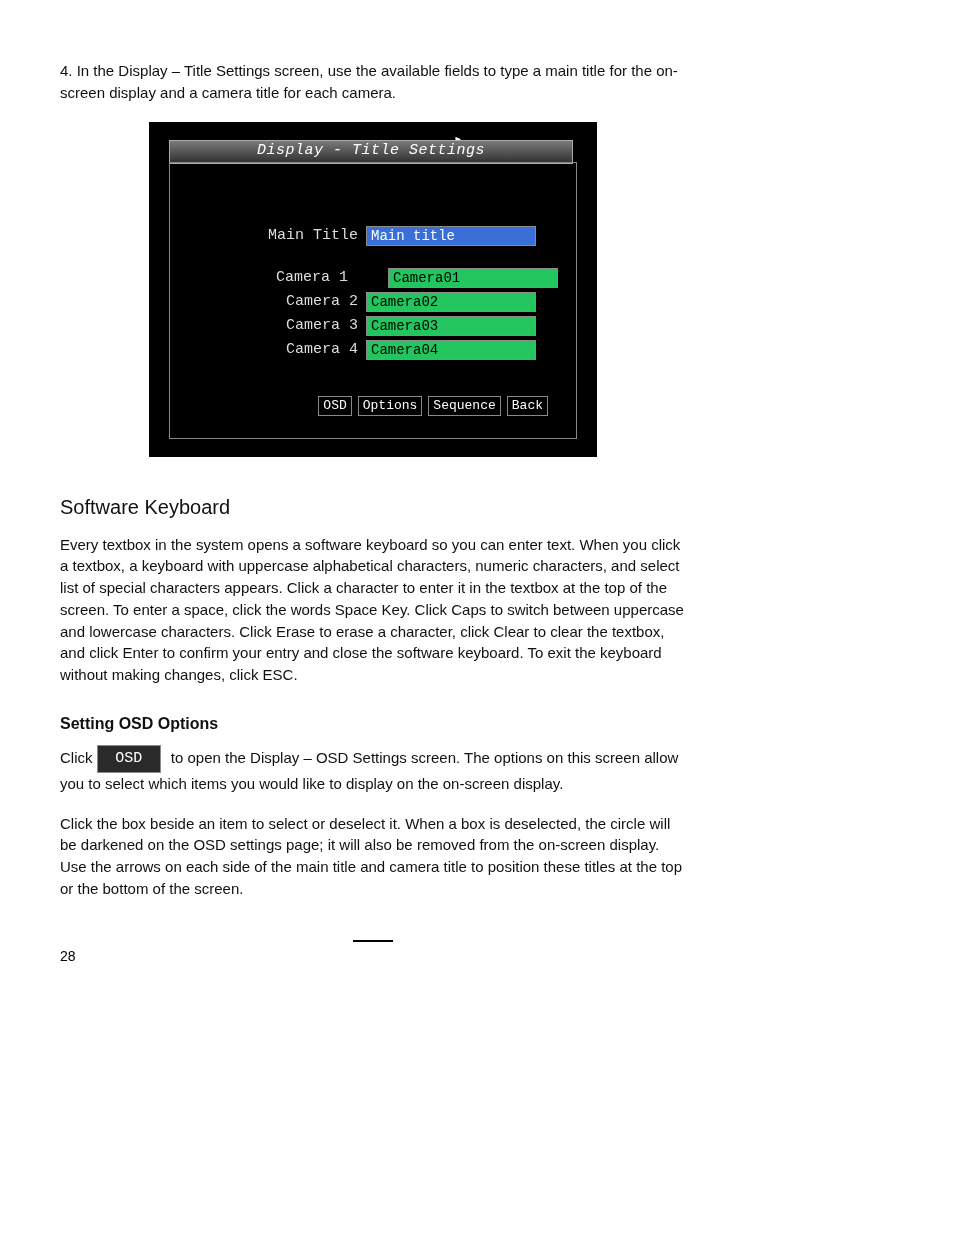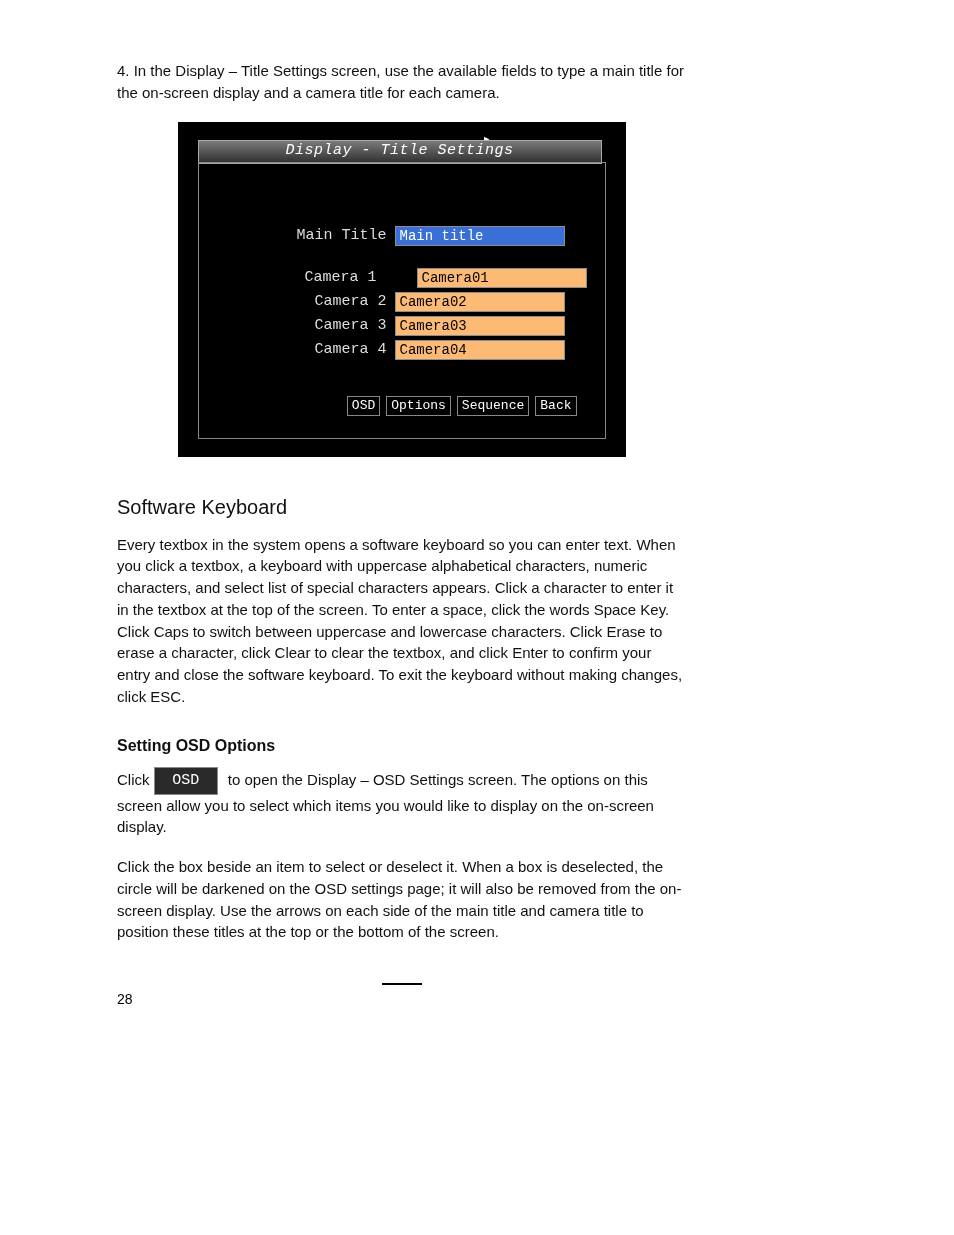--- a/index.html
+++ b/index.html
@@ -8,21 +8,21 @@
     background: #fff;
     font-family: Arial, Helvetica, sans-serif;
     color: #000;
     width: 954px;
   }
   .page {
     width: 796px;
     height: 1235px;
     position: relative;
     box-sizing: border-box;
-    padding: 60px 110px 40px 117px;
+    padding: 60px 110px 40px 60px;
   }
   .doc-text {
     font-size: 15px;
     line-height: 1.45;
     color: #111;
   }
   .doc-para {
     margin: 0 0 18px 0;
   }
   .section-heading {
@@ -101,21 +101,21 @@
     text-align: right;
     padding-right: 8px;
     color: #ddd;
     white-space: nowrap;
   }
   .row .field {
     width: 170px;
     height: 20px;
     line-height: 20px;
     padding: 0 4px;
-    background: #fdba74;
+    background: #22c55e;
     color: #000;
     border: 1px solid #8c8c8c;
     box-sizing: border-box;
     font-family: "Courier New", Courier, monospace;
     font-size: 14px;
     outline: none;
   }
   .row .field.selected {
     background: #3a6fd8;
     color: #fff;

